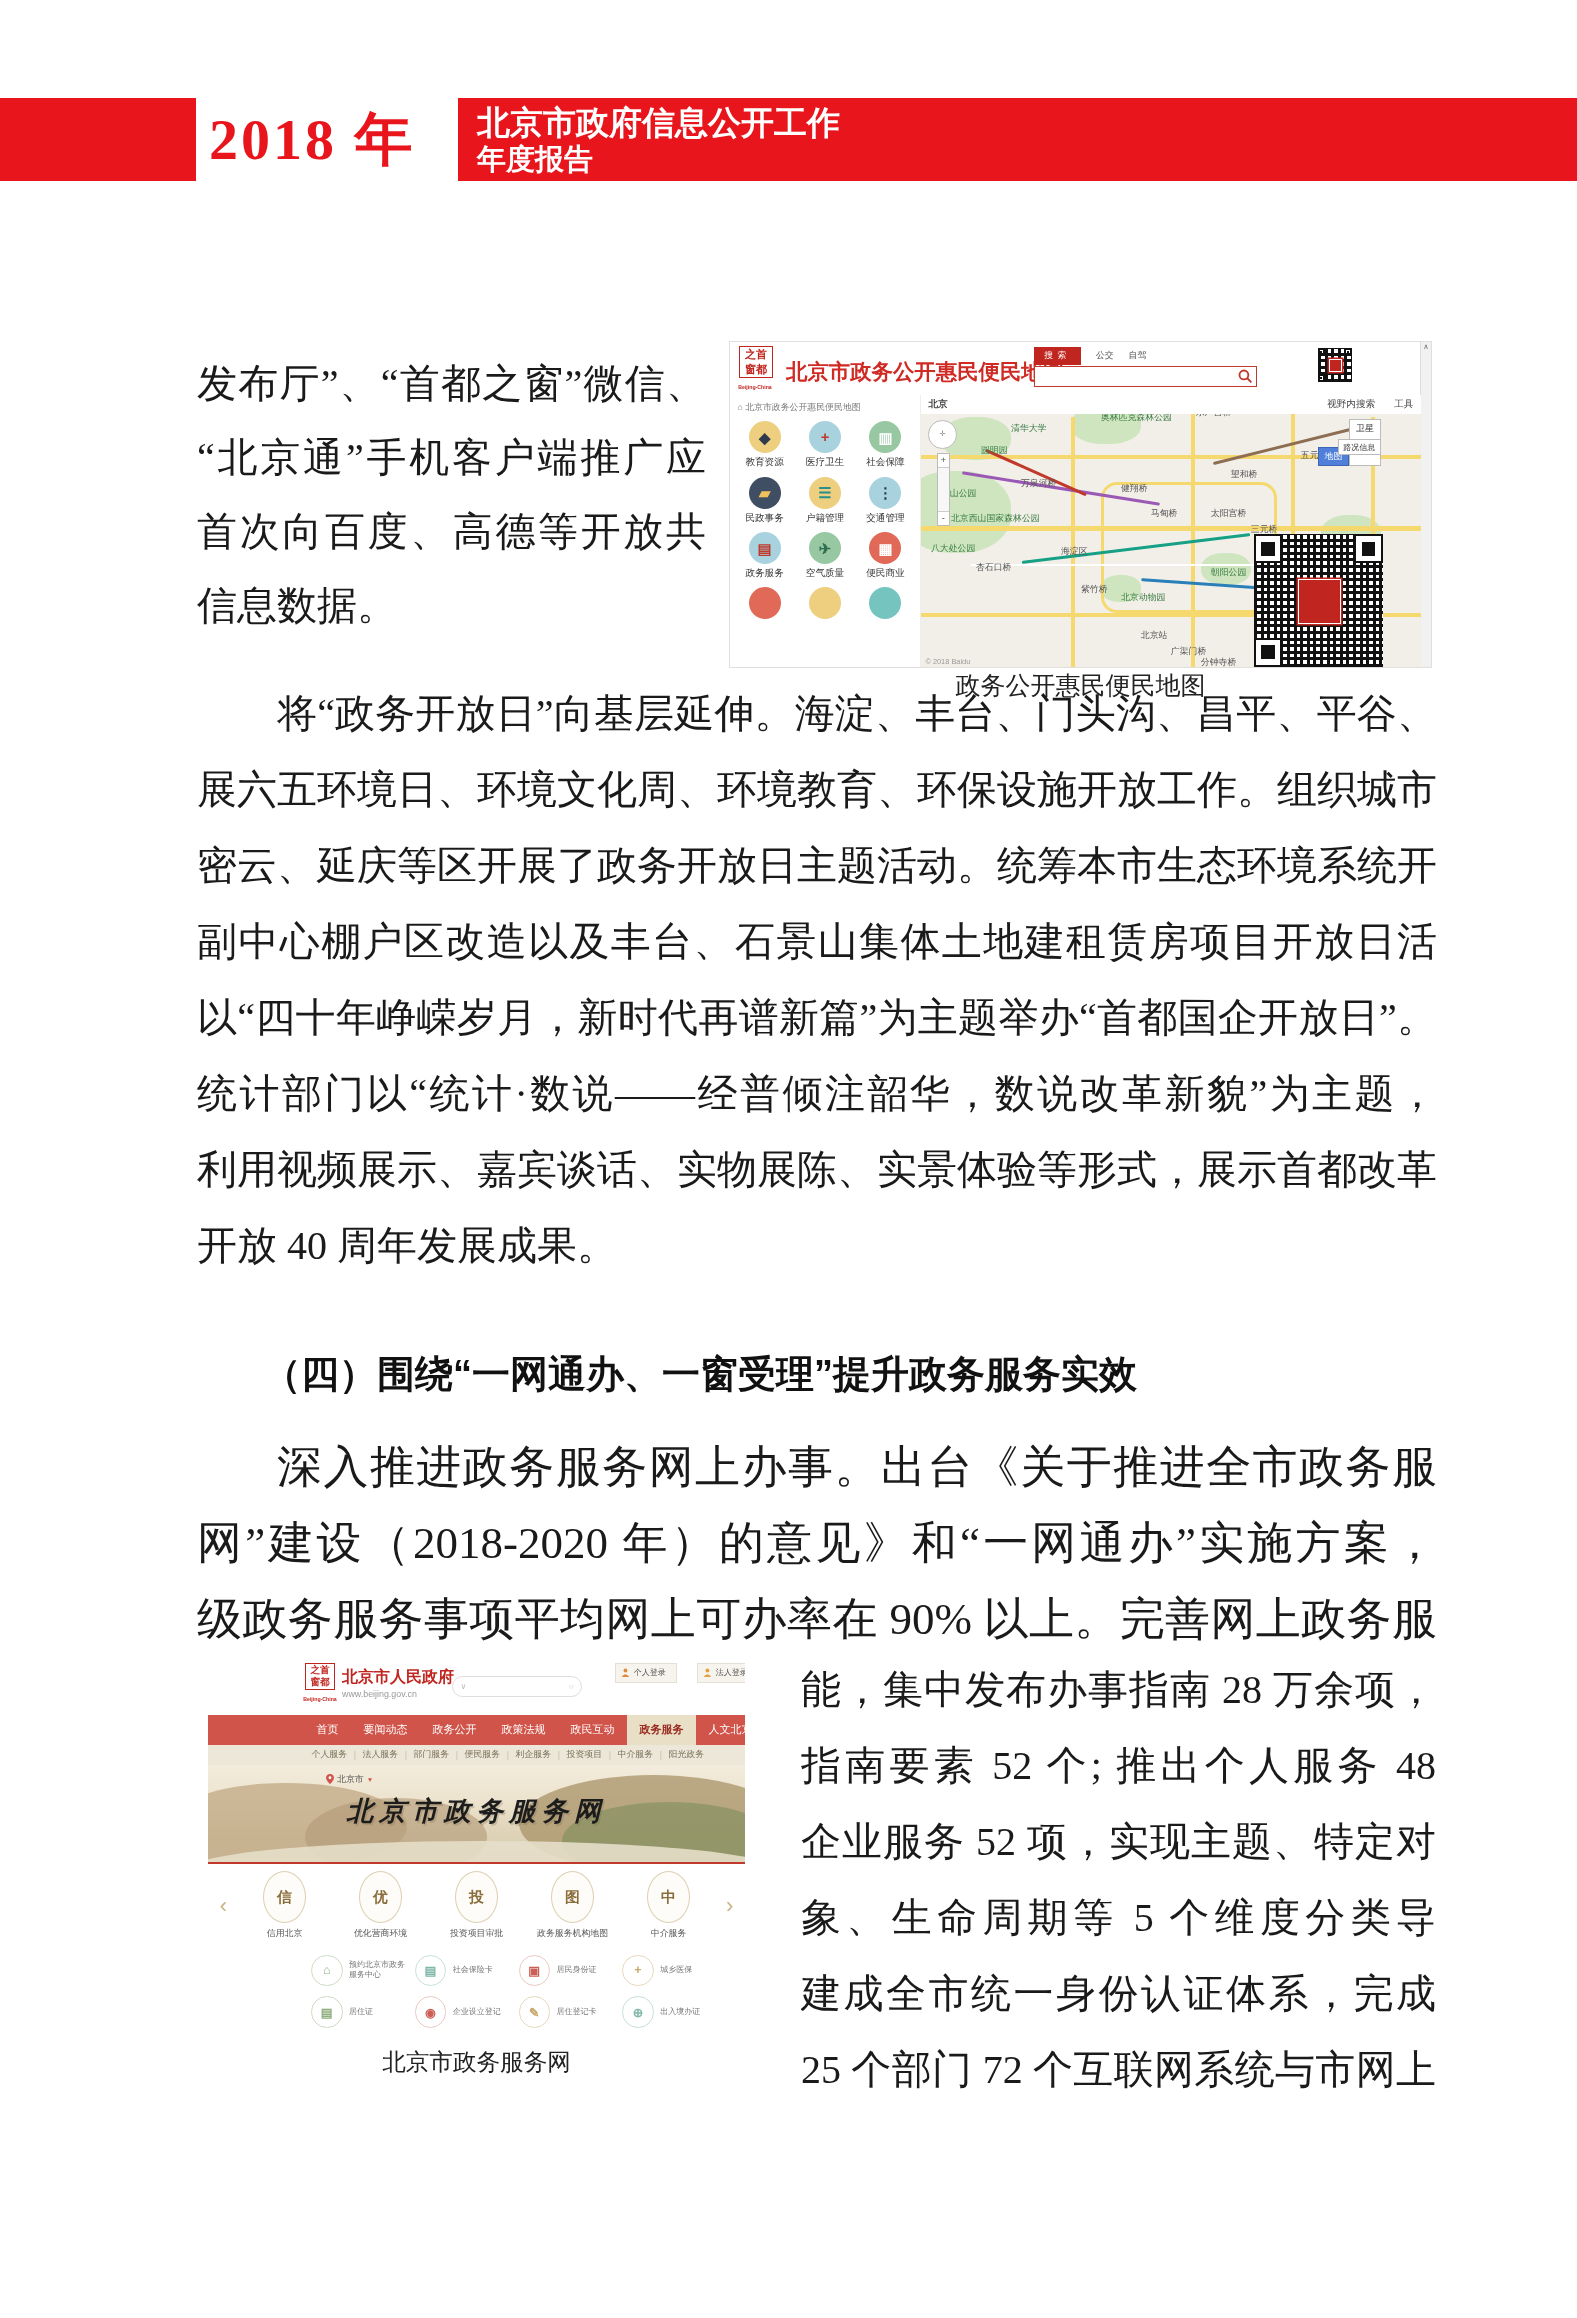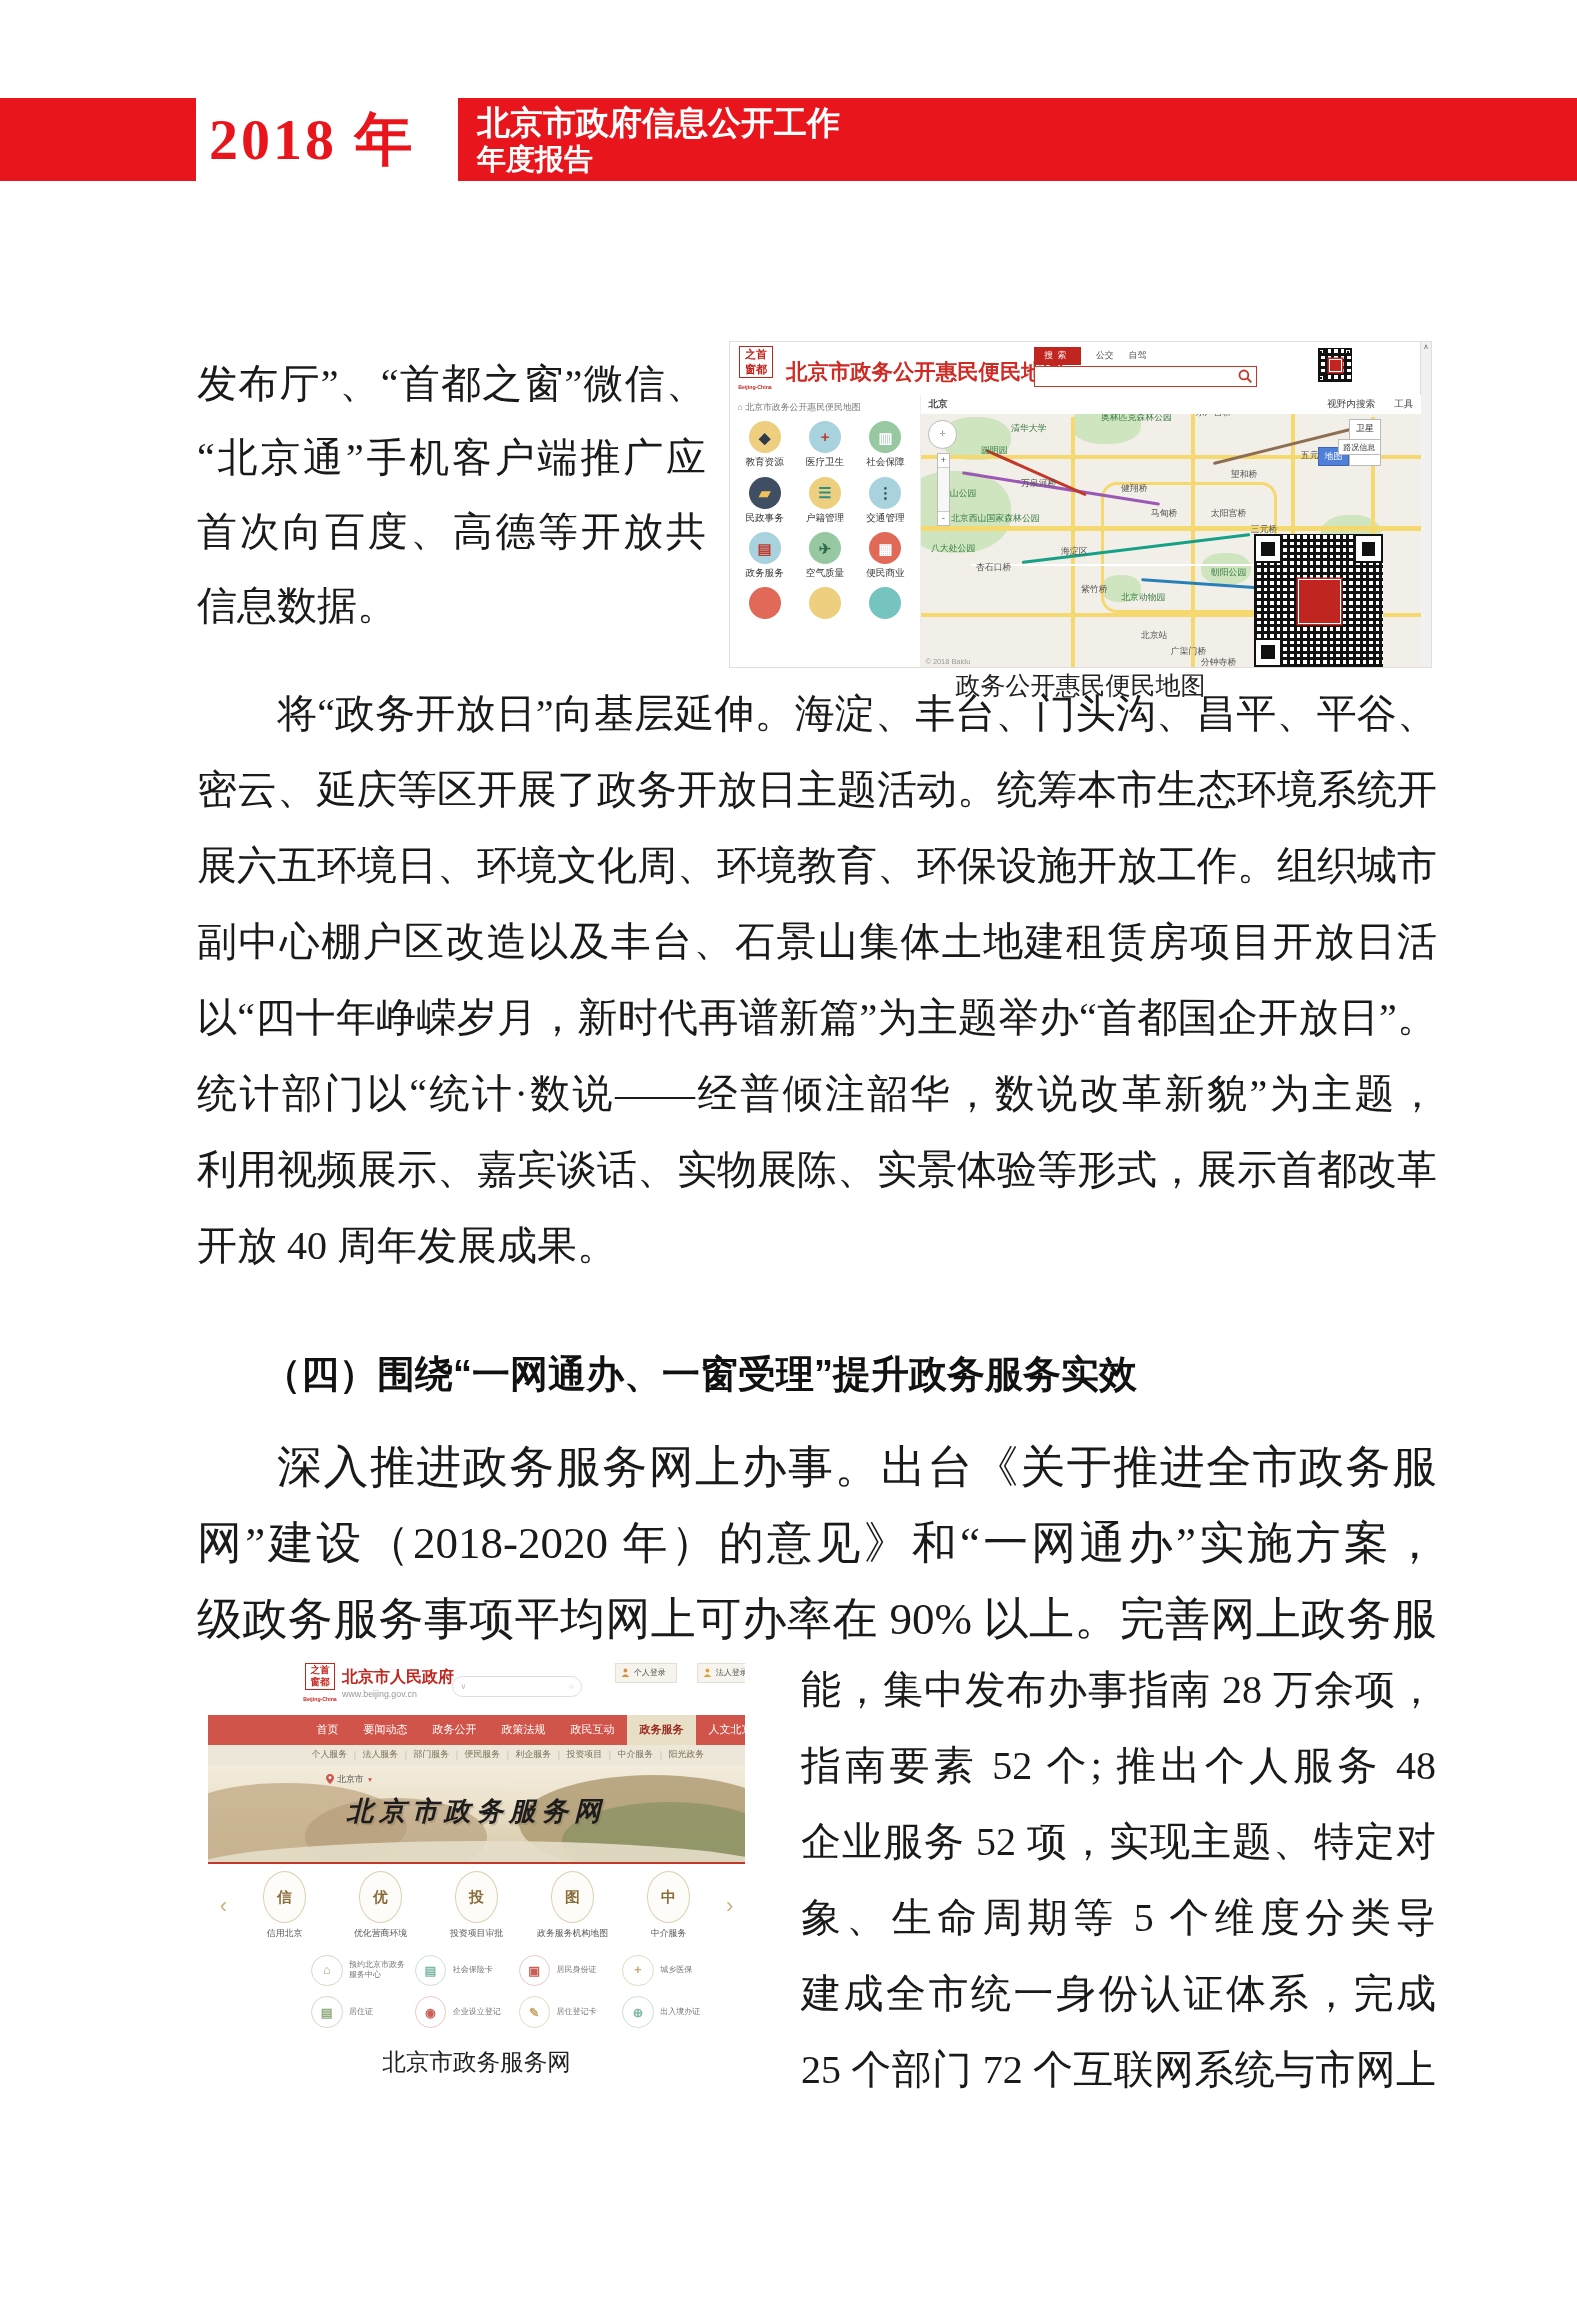--- a/index.html
+++ b/index.html
@@ -300,22 +300,22 @@
             <i class="seal-c"></i>
         </div>
         <div class="m-copy">© 2018 Baidu</div>
       </div>
     </div>
   </div>
   <div class="caption cap-map">政务公开惠民便民地图</div>
 
   <div class="jblock para2">
     <div class="ln ind">将“政务开放日”向基层延伸。海淀、丰台、门头沟、昌平、平谷、</div>
+    <div class="ln">展六五环境日、环境文化周、环境教育、环保设施开放工作。组织城市</div>
     <div class="ln">密云、延庆等区开展了政务开放日主题活动。统筹本市生态环境系统开</div>
-    <div class="ln">展六五环境日、环境文化周、环境教育、环保设施开放工作。组织城市</div>
     <div class="ln">副中心棚户区改造以及丰台、石景山集体土地建租赁房项目开放日活动。</div>
     <div class="ln">以“四十年峥嵘岁月，新时代再谱新篇”为主题举办“首都国企开放日”。</div>
     <div class="ln">统计部门以“统计·数说——经普倾注韶华，数说改革新貌”为主题，</div>
     <div class="ln">利用视频展示、嘉宾谈话、实物展陈、实景体验等形式，展示首都改革</div>
     <div class="ln noj">开放 40 周年发展成果。</div>
   </div>
 
   <div class="s-head">（四）围绕“一网通办、一窗受理”提升政务服务实效</div>
 
   <div class="jblock para3">

